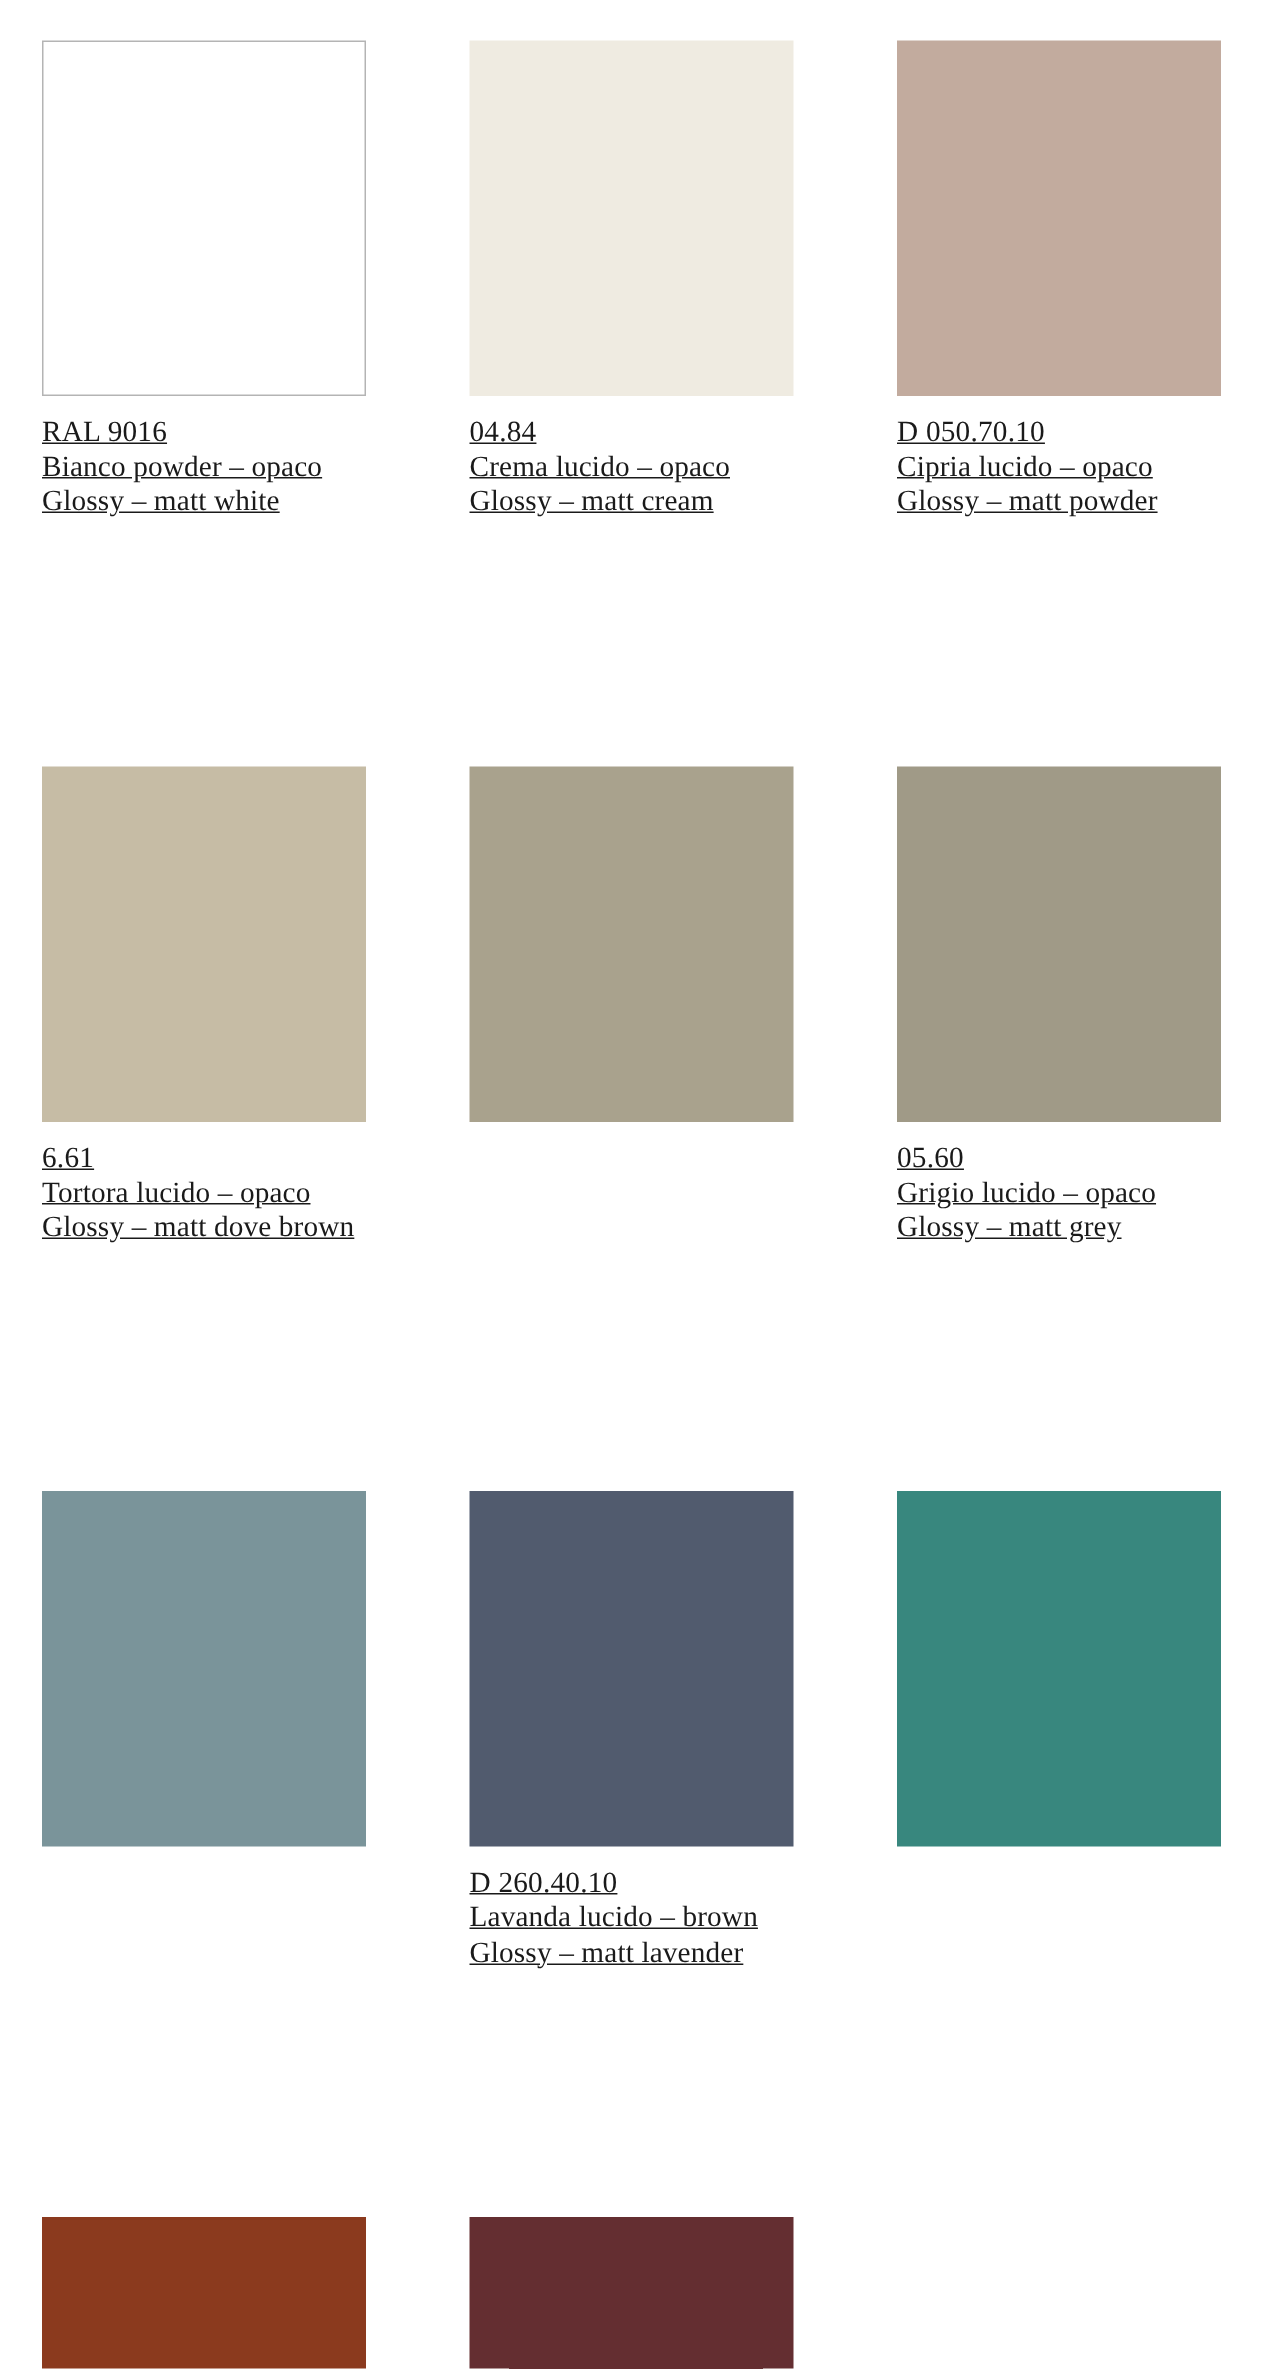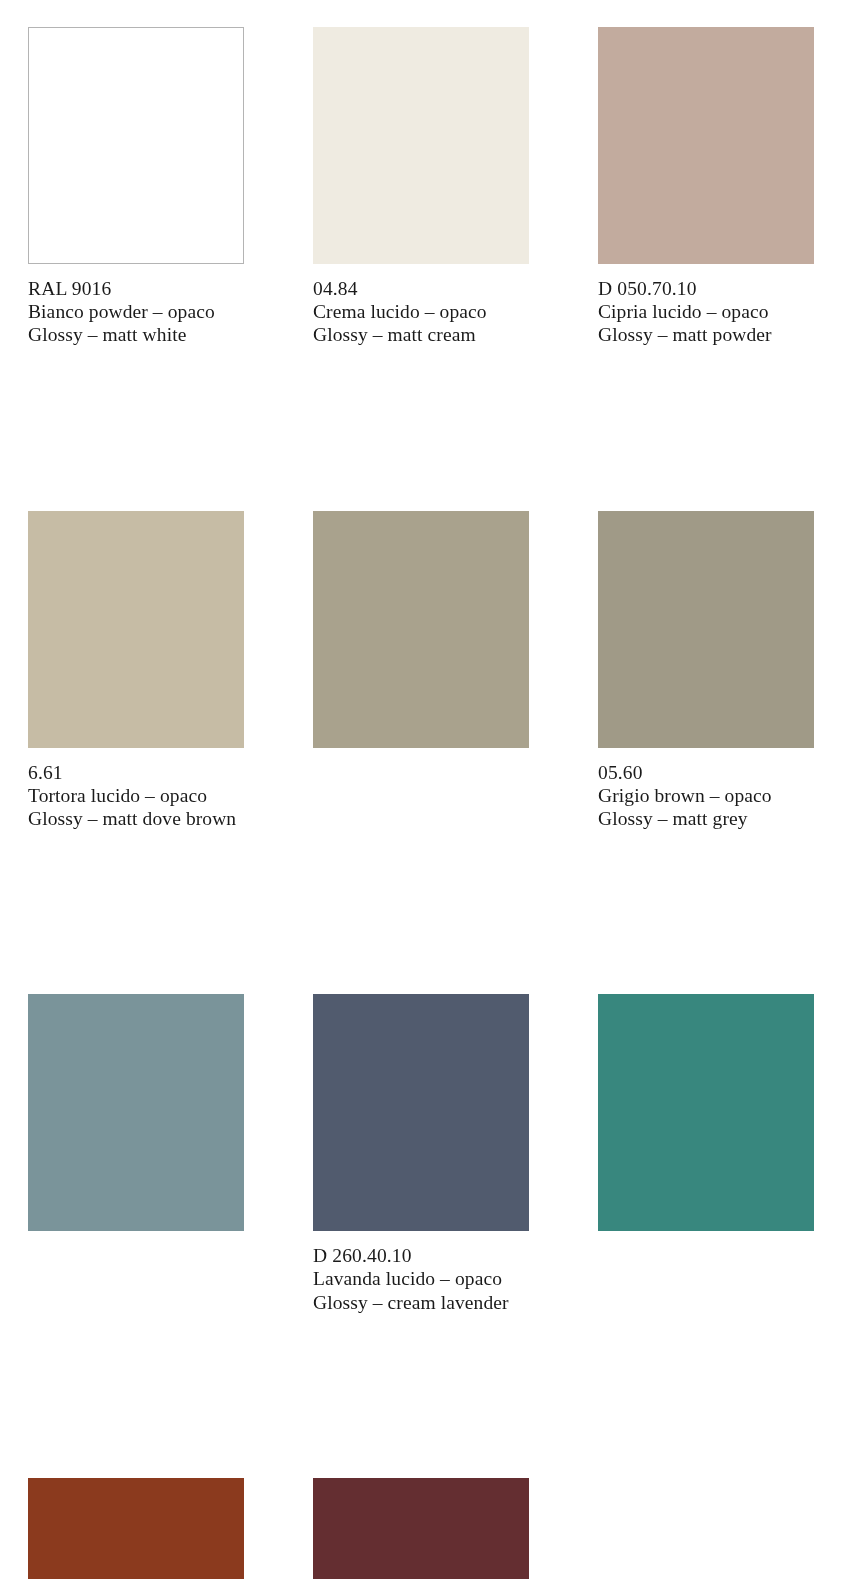--- a/index.html
+++ b/index.html
@@ -23,20 +23,21 @@
     width: 784px;
     display: grid;
     grid-template-columns: 216px 216px 216px;
     column-gap: 69px;
     row-gap: 0;
   }
 
   .swatch-cell {
     width: 236px;
     margin-bottom: 164px;
+    text-decoration: underline;
   }
   .swatch-cell.empty-cell {
     visibility: hidden;
   }
 
   .swatch-chip {
     width: 216px;
     height: 237px;
     display: block;
     box-sizing: border-box;
@@ -95,33 +96,33 @@
         <span class="caption-line">Glossy – matt dove brown</span>
       </div>
     </div>
     <div class="swatch-cell">
       <div class="swatch-chip" style="background-color: rgb(169, 162, 141);"></div>
     </div>
     <div class="swatch-cell">
       <div class="swatch-chip" style="background-color: rgb(160, 154, 135);"></div>
       <div class="swatch-caption">
         <span class="caption-line caption-code">05.60</span>
-        <span class="caption-line">Grigio brown – opaco</span>
+        <span class="caption-line">Grigio lucido – opaco</span>
         <span class="caption-line">Glossy – matt grey</span>
       </div>
     </div>
     <div class="swatch-cell">
       <div class="swatch-chip" style="background-color: rgb(122, 148, 154);"></div>
     </div>
     <div class="swatch-cell">
       <div class="swatch-chip" style="background-color: rgb(81, 91, 110);"></div>
       <div class="swatch-caption">
         <span class="caption-line caption-code">D 260.40.10</span>
-        <span class="caption-line">Lavanda lucido – opaco</span>
-        <span class="caption-line">Glossy – cream lavender</span>
+        <span class="caption-line">Lavanda lucido – brown</span>
+        <span class="caption-line">Glossy – matt lavender</span>
       </div>
     </div>
     <div class="swatch-cell">
       <div class="swatch-chip" style="background-color: rgb(56, 135, 126);"></div>
     </div>
     <div class="swatch-cell">
       <div class="swatch-chip" style="background-color: rgb(139, 58, 30);"></div>
     </div>
     <div class="swatch-cell">
       <div class="swatch-chip" style="background-color: rgb(100, 46, 49);"></div>

